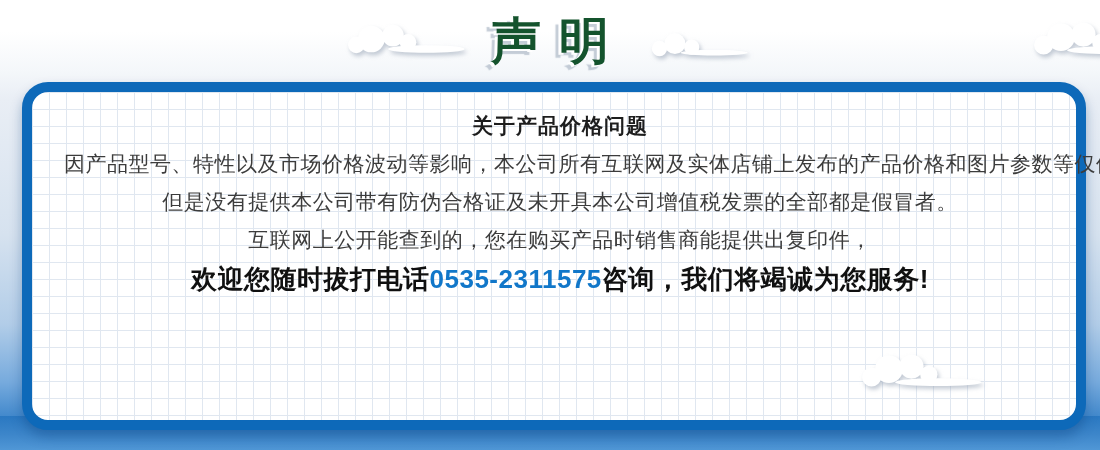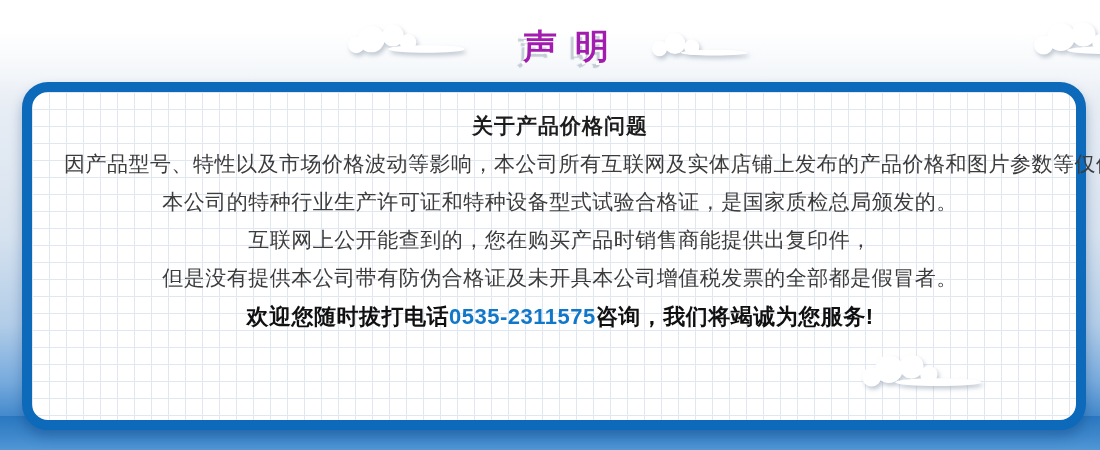--- a/index.html
+++ b/index.html
@@ -10,24 +10,24 @@
     background: linear-gradient(180deg,
       #ffffff 0%, #ffffff 7%, #f4f7fa 16%, #e9eef5 22%,
       #d6e2ef 52%, #b2cde8 72%, #76aadd 85%, #3f87cb 93%, #5299d8 100%);
   }
   .page { position: absolute; inset: 0; }
 
   
   .banner-title {
     position: absolute; top: 8px; left: 50%;
     transform: translateX(-50%);
-    margin: 16px;
-    font-size: 34px; font-weight: 900;
+    margin: 0;
+    font-size: 50px; font-weight: 900;
     letter-spacing: 18px; text-indent: 18px;
-    color: #a21caf;
+    color: #14532d;
     text-shadow: -3px 2px 0 #ffffff, -6px 5px 1px rgba(178,188,201,0.75);
     white-space: nowrap;
   }
 
   
   .cloud { position: absolute; filter: drop-shadow(2px 3px 2px rgba(148,160,178,0.55)); }
   .cloud-left      { left: 338px; top: 14px;  width: 135px; height: 50px; }
   .cloud-right     { left: 642px; top: 24px;  width: 112px; height: 42px; }
   .cloud-topright  { left: 1028px; top: 12px; width: 130px; height: 52px; }
   .cloud-inbox     { left: 856px; top: 344px; width: 130px; height: 52px; z-index: 4; }
@@ -59,21 +59,21 @@
   .n-head {
     margin: 0; font-size: 21px; line-height: 38px;
     font-weight: bold; color: #1d1d1d; letter-spacing: 1px;
   }
   .n-line {
     margin: 0; font-size: 21px; line-height: 38px;
     font-weight: 400; color: #3c3c3c; letter-spacing: 0.5px;
     white-space: nowrap;
   }
   .n-cta {
-    margin: 0; font-size: 22px; line-height: 40px;
+    margin: 0; font-size: 26px; line-height: 40px;
     font-weight: bold; color: #101010; letter-spacing: 0.5px;
     white-space: nowrap;
   }
   .n-cta .phone { color: #1177c9; }
 </style>
 </head>
 <body>
 
 <div class="page">
 
@@ -100,23 +100,22 @@
     <circle cx="38" cy="29" r="16" fill="#ffffff"></circle>
     <circle cx="64" cy="26" r="14" fill="#ffffff"></circle>
     <circle cx="84" cy="35" r="10" fill="#ffffff"></circle>
   </svg>
 
   <div class="footer-band"></div>
 
   <div class="notice-box">
     <p class="n-head">关于产品价格问题</p>
     <p class="n-line">因产品型号、特性以及市场价格波动等影响，本公司所有互联网及实体店铺上发布的产品价格和图片参数等仅供参考。</p>
-    <p class="n-line">本公司的特种行业生产许可证和特种设备型式试验合格证，是国家质检总局颁发的。</p>
+    <p class="n-line">但是没有提供本公司带有防伪合格证及未开具本公司增值税发票的全部都是假冒者。</p>
     <p class="n-line">互联网上公开能查到的，您在购买产品时销售商能提供出复印件，</p>
-    <p class="n-line">但是没有提供本公司带有防伪合格证及未开具本公司增值税发票的全部都是假冒者。</p>
     <p class="n-cta"><span>欢迎您随时拔打电话</span><span class="phone">0535-2311575</span><span>咨询，我们将竭诚为您服务!</span></p>
   </div>
 
   <svg class="cloud cloud-inbox" viewBox="0 0 150 60">
     <ellipse cx="95" cy="44" rx="50" ry="4.5" fill="#ffffff"></ellipse>
     <circle cx="18" cy="38" r="11" fill="#ffffff"></circle>
     <circle cx="38" cy="29" r="16" fill="#ffffff"></circle>
     <circle cx="64" cy="26" r="14" fill="#ffffff"></circle>
     <circle cx="84" cy="35" r="10" fill="#ffffff"></circle>
   </svg>

